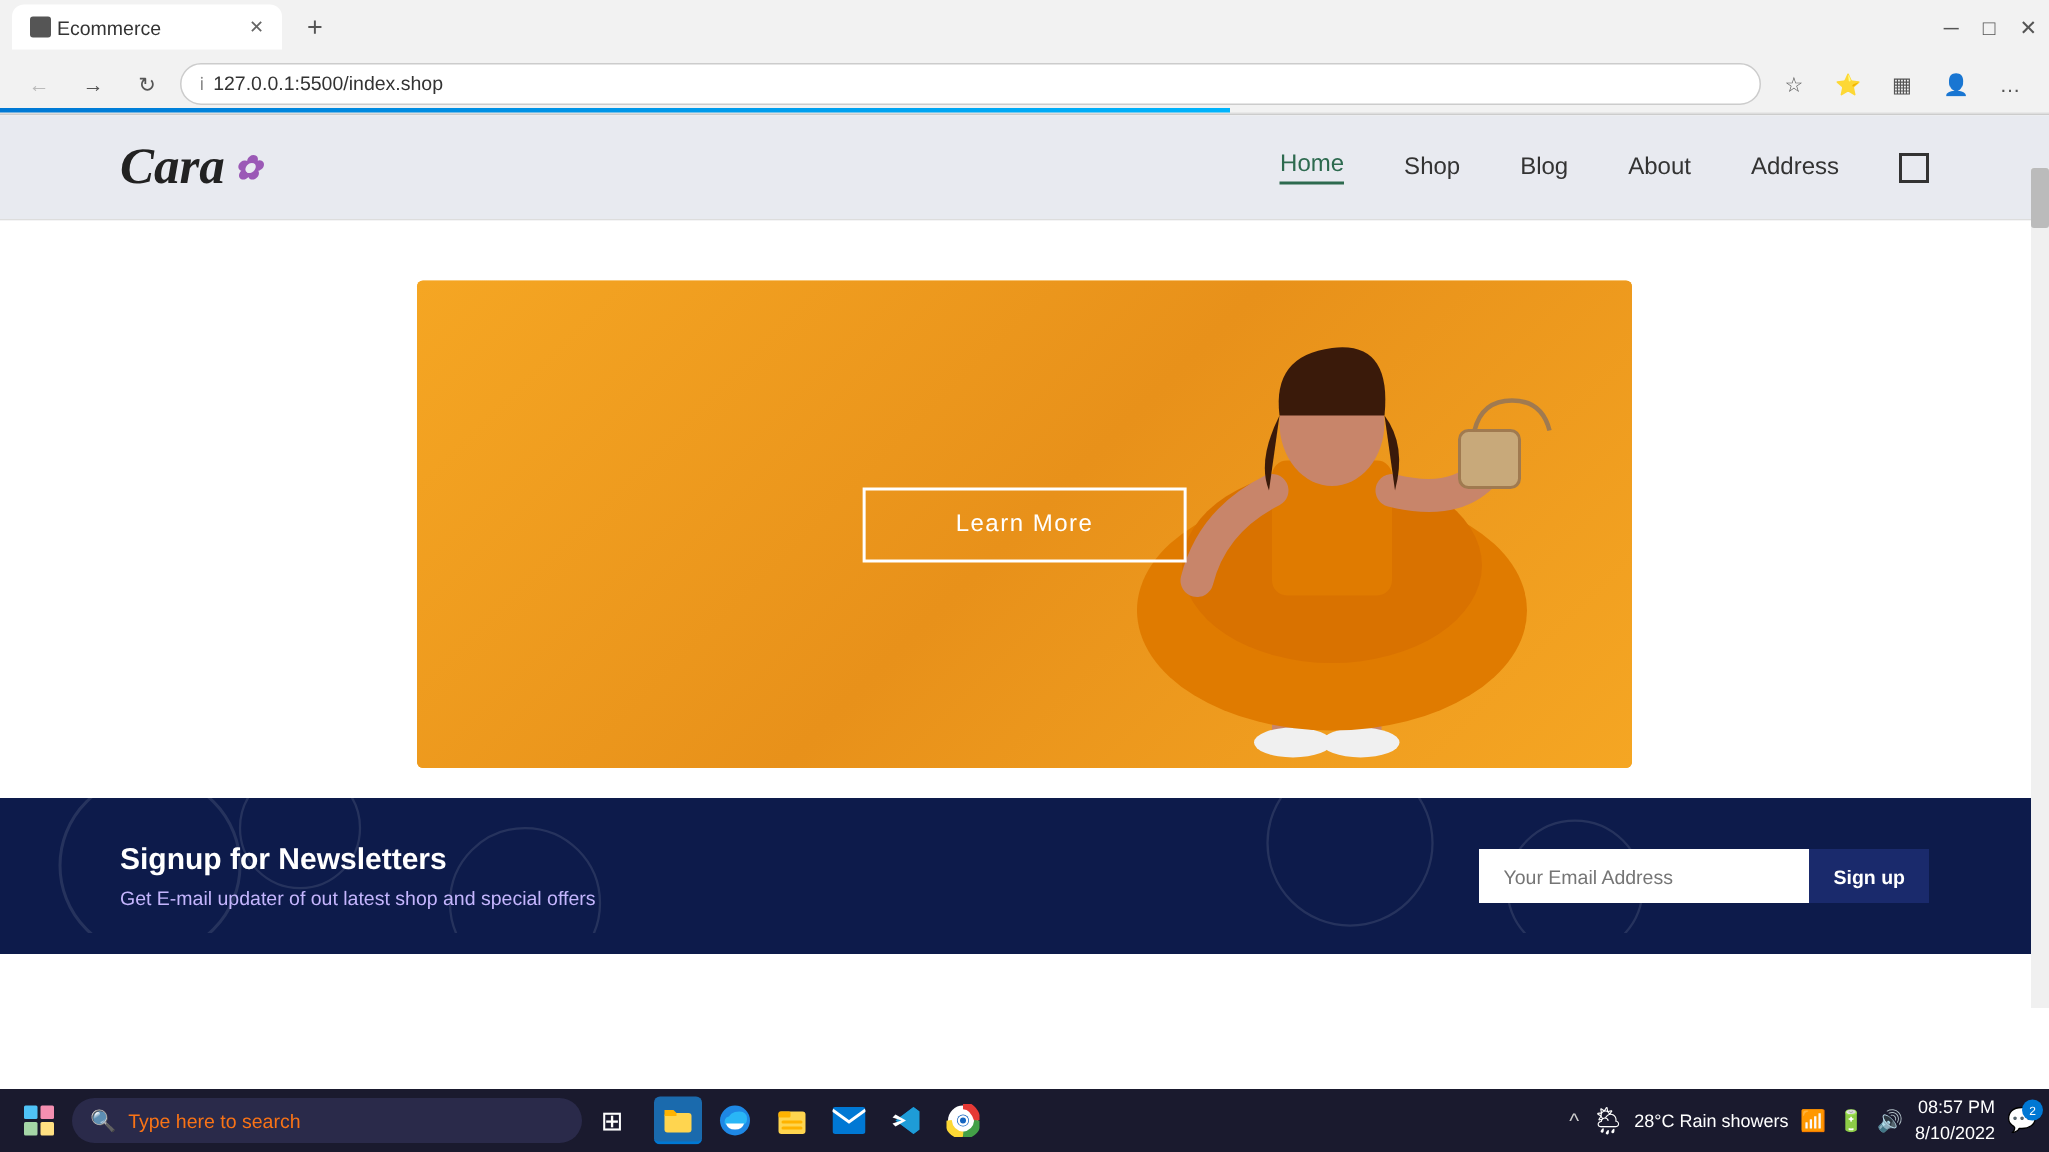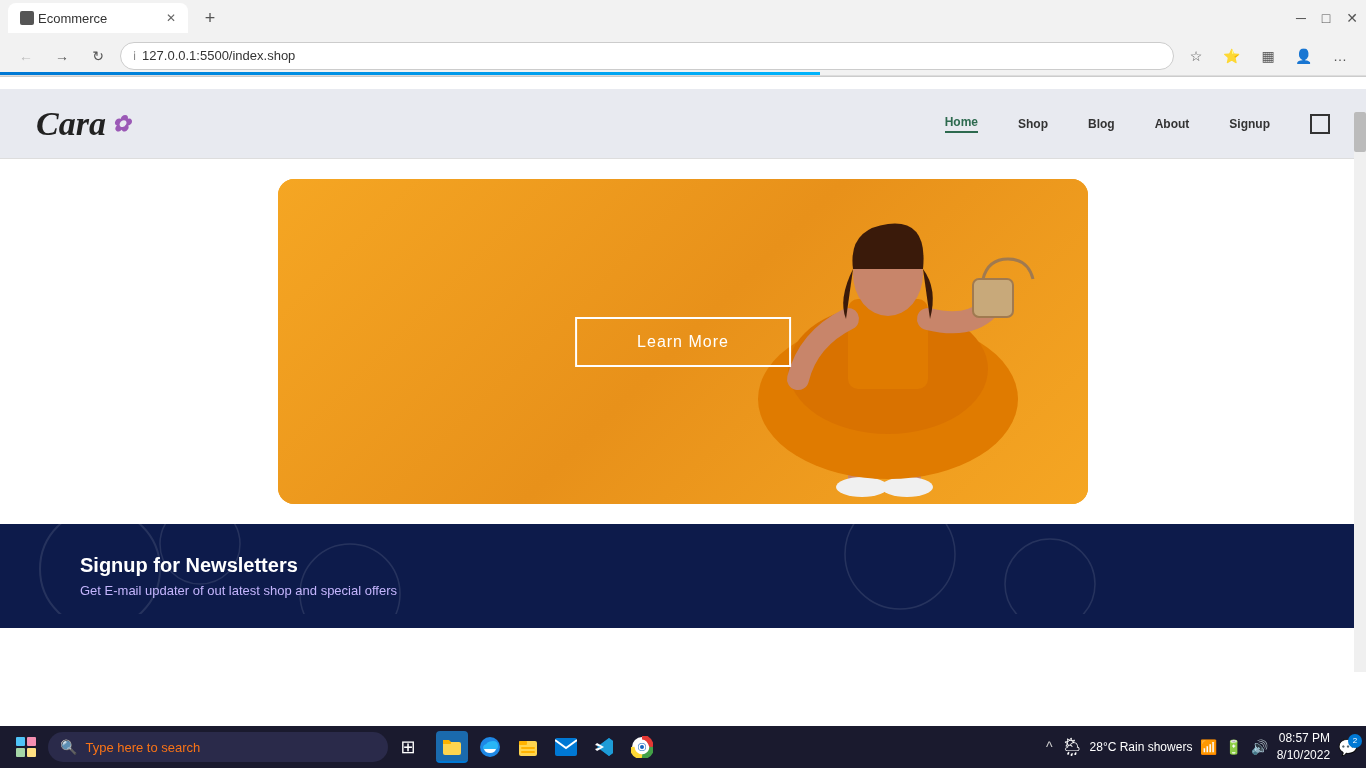--- a/index.html
+++ b/index.html
@@ -147,23 +147,22 @@
       background: #fff;
       position: relative;
     }
 
     
     .nav-header {
       background: #e8eaf0;
       height: 70px;
       display: flex;
       align-items: center;
-      padding: 0 36px;
+      padding: 0 80px;
       border-bottom: 1px solid #ddd;
-      margin-top: 12px;
     }
 
     .logo {
       font-family: 'Georgia', cursive;
       font-size: 32px;
       font-weight: bold;
       color: #222;
       font-style: italic;
       flex: 1;
       display: flex;
@@ -176,25 +175,25 @@
       font-size: 20px;
     }
 
     .nav-links {
       display: flex;
       gap: 40px;
       align-items: center;
     }
 
     .nav-link {
-      font-size: 12px;
+      font-size: 16px;
       color: #333;
       text-decoration: none;
       cursor: pointer;
-      font-weight: 700;
+      font-weight: 400;
     }
 
     .nav-link.active {
       color: #2d6a4f;
       border-bottom: 2px solid #2d6a4f;
       padding-bottom: 2px;
     }
 
     .cart-icon {
       width: 20px;
@@ -210,25 +209,26 @@
       justify-content: center;
       align-items: center;
       padding: 20px 0;
       background: #fff;
     }
 
     .hero-image-container {
       width: 810px;
       height: 325px;
       background: #f5a623;
-      border-radius: 16px;
+      border-radius: 4px;
       position: relative;
       overflow: hidden;
       display: flex;
       align-items: center;
+      margin-top: 20px;
     }
 
     .hero-bg {
       position: absolute;
       top: 0;
       left: 0;
       right: 0;
       bottom: 0;
       background: linear-gradient(135deg, #f5a623 0%, #e8911a 50%, #f5a623 100%);
     }
@@ -534,21 +534,21 @@
   <div class="nav-header">
     <div class="logo">
       <span style="font-family: Georgia, serif; font-style: italic; font-size: 34px;">Cara</span>
       <span class="logo-flower" style="color:#9b59b6; font-size:22px; margin-left:2px;">✿</span>
     </div>
     <div class="nav-links">
       <a class="nav-link active">Home</a>
       <a class="nav-link">Shop</a>
       <a class="nav-link">Blog</a>
       <a class="nav-link">About</a>
-      <a class="nav-link">Signup</a>
+      <a class="nav-link">Address</a>
       <div class="cart-icon"></div>
     </div>
   </div>
 
   <div class="hero-section">
     <div class="hero-image-container">
       <div class="hero-bg"></div>
 
       <svg class="hero-dress-svg" viewBox="0 0 300 325" xmlns="http://www.w3.org/2000/svg">
 
@@ -588,20 +588,24 @@
       <circle cx="100" cy="45" r="60" fill="none" stroke="#fff" stroke-width="2"></circle>
       <circle cx="200" cy="20" r="40" fill="none" stroke="#fff" stroke-width="1.5"></circle>
       <circle cx="350" cy="70" r="50" fill="none" stroke="#fff" stroke-width="1.5"></circle>
       <circle cx="900" cy="30" r="55" fill="none" stroke="#fff" stroke-width="1.5"></circle>
       <circle cx="1050" cy="60" r="45" fill="none" stroke="#fff" stroke-width="1.5"></circle>
     </svg>
     <div class="newsletter-content">
       <div class="newsletter-title">Signup for Newsletters</div>
       <div class="newsletter-subtitle">Get E-mail updater of out latest shop and special offers</div>
     </div>
+    <div class="newsletter-form">
+      <input class="email-input" type="email" placeholder="Your Email Address" style="">
+      <button class="signup-btn">Sign up</button>
+    </div>
   </div>
 
 </div>
 
 <div class="scrollbar-track">
   <div class="scrollbar-thumb"></div>
 </div>
 
 <div class="taskbar">
 

